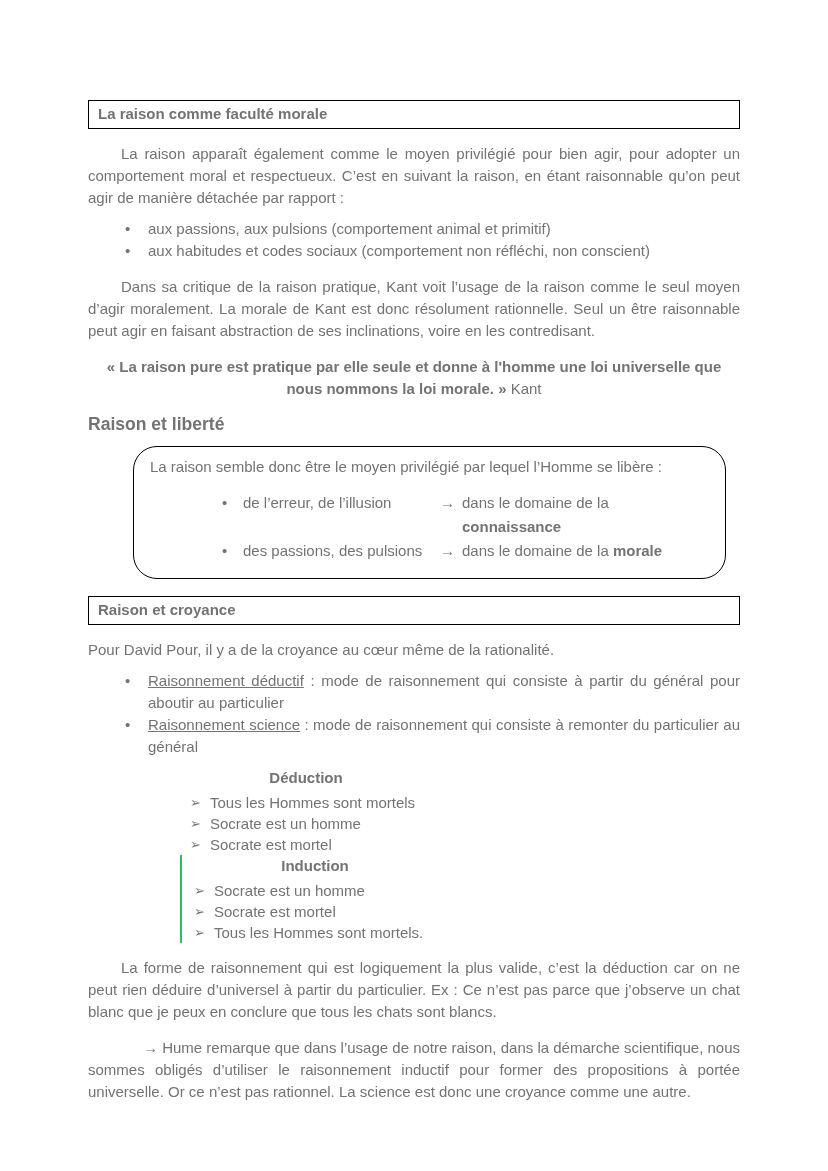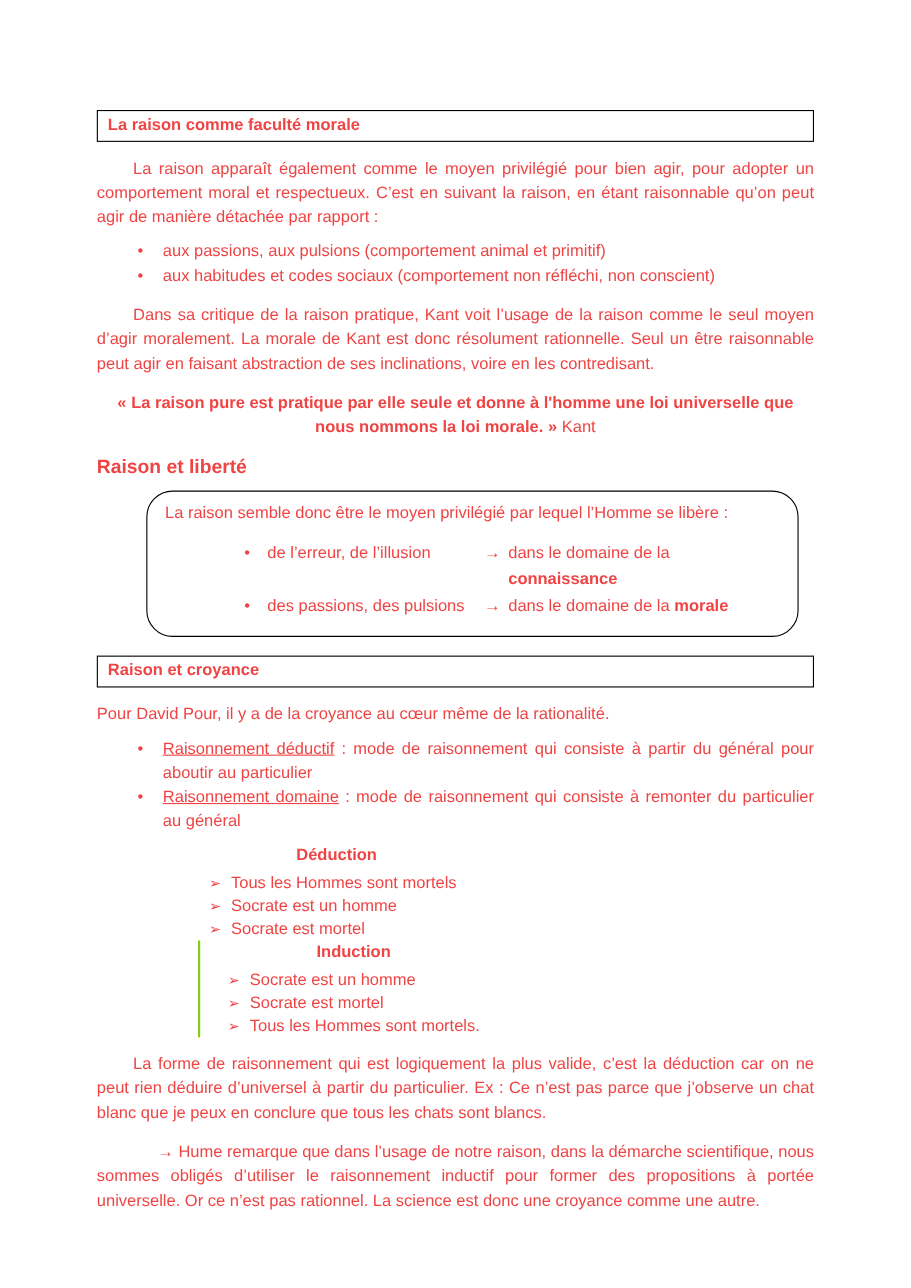--- a/index.html
+++ b/index.html
@@ -4,21 +4,21 @@
 <style>
   * { margin: 0; padding: 0; box-sizing: border-box; }
   html, body { background: #ffffff; }
   .page {
     width: 828px;
     min-height: 1171px;
     background: #ffffff;
     font-family: "Liberation Sans", sans-serif;
     font-size: 15px;
     line-height: 22px;
-    color: #ef4444;
+    color: #737373;
     padding: 100px 88px 40px 88px;
   }
 
   
   .title-box {
     border: 1px solid #000;
     padding: 2px 9px 3px 9px;
     font-weight: 700;
   }
 
@@ -85,22 +85,22 @@
     margin-top: 9px;
     margin-left: 92px;
     width: 510px;
     display: flex;
     align-items: stretch;
     flex-direction: column;
   }
   .comp-col { width: 252px; }
   .comp-col.right {
     width: 258px;
-    border-left: 2px solid #84cc16;
-    padding-left: 23px;
+    border-left: 2px solid #22c55e;
+    padding-left: 10px;
   }
   .comp-header { font-weight: 700; text-align: center; line-height: 21px; margin-bottom: 4px; }
   .comp-item { display: flex; align-items: flex-start; line-height: 21px; }
   .comp-item .marker { flex: none; width: 22px; padding-left: 2px; font-size: 13px; }
   .comp-col.left .comp-item { padding-left: 8px; }
 </style>
 </head>
 <body>
 
 <div class="page">
@@ -155,21 +155,21 @@
 
   <p class="para no-indent">Pour David Pour, il y a de la croyance au cœur même de la rationalité.</p>
 
   <div class="bullet-list">
     <div class="bullet-row">
       <span class="marker">•</span>
       <span class="bullet-text"><span class="u">Raisonnement déductif</span><span> : mode de raisonnement qui consiste à partir du général pour aboutir au particulier</span></span>
     </div>
     <div class="bullet-row">
       <span class="marker">•</span>
-      <span class="bullet-text"><span class="u">Raisonnement domaine</span><span> : mode de raisonnement qui consiste à remonter du particulier au général</span></span>
+      <span class="bullet-text"><span class="u">Raisonnement science</span><span> : mode de raisonnement qui consiste à remonter du particulier au général</span></span>
     </div>
   </div>
 
   <div class="comparison">
     <div class="comp-col left">
       <div class="comp-header">Déduction</div>
       <div class="comp-item">
         <span class="marker">➢</span>
         <span>Tous les Hommes sont mortels</span>
       </div>

